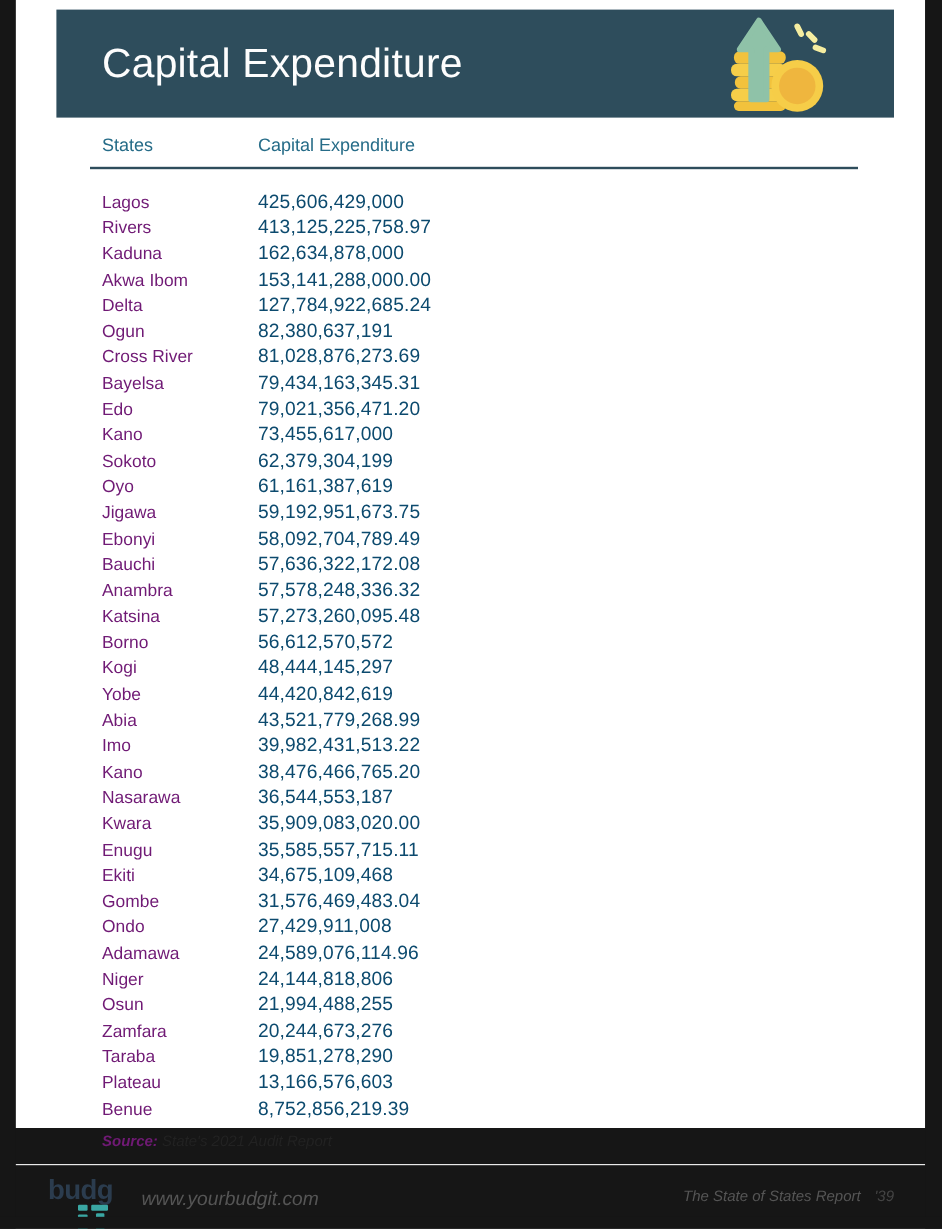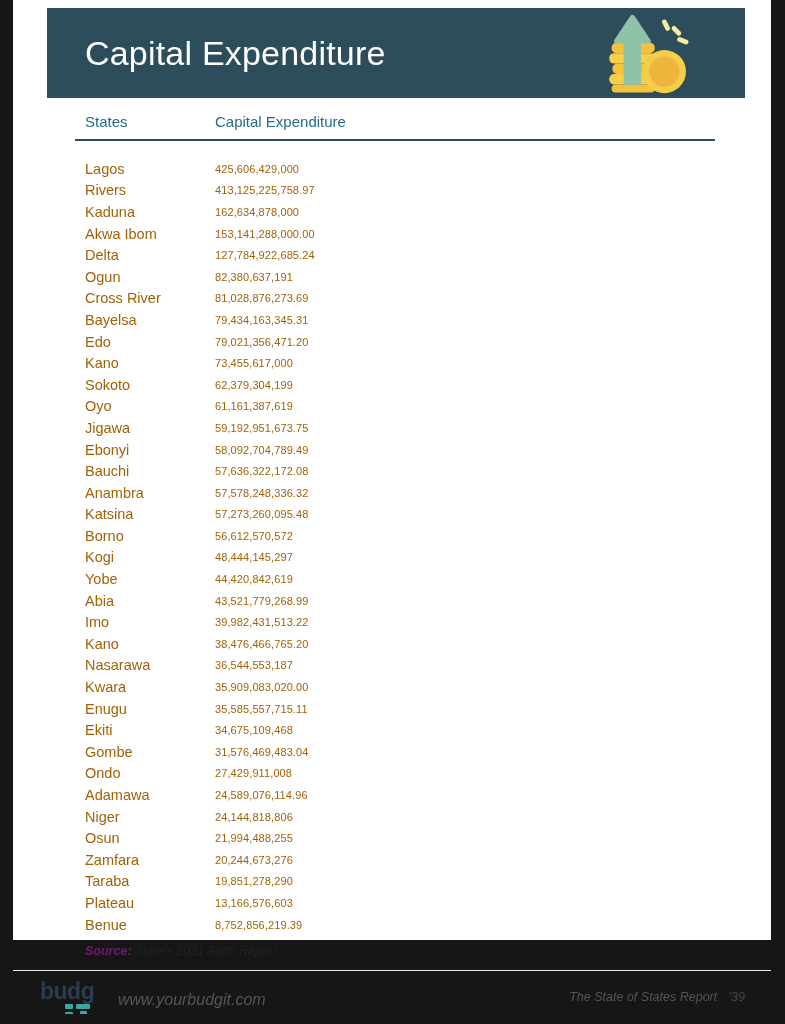--- a/index.html
+++ b/index.html
@@ -36,22 +36,22 @@
   }
   .col-states { left:0; }
   .col-capex  { left:130px; }
   .header-rule {
     position:absolute; left:62px; top:139px; width:640px; height:2px;
     background:#2e4d5c;
   }
 
   .rows { position:absolute; left:72px; top:158px; width:660px; }
   .row { display:flex; align-items:center; height:21.6px; }
-  .row .state  { width:130px; font-size:14.5px; color:#a16207; white-space:nowrap; }
-  .row .value  { width:150px; font-size:11px; color:#a16207; white-space:nowrap; letter-spacing:.1px; }
+  .row .state  { width:130px; font-size:14.5px; color:#701a75; white-space:nowrap; }
+  .row .value  { width:150px; font-size:16px; color:#0c4a6e; white-space:nowrap; letter-spacing:.1px; }
   .row .bar-track { flex:1; height:15px; position:relative; }
   .row .bar { height:15px; }
   .bar.dark { background:#2c495c; }
   .bar.teal { background:#519597; }
 
   .source-line {
     position:absolute; left:72px; top:944px; font-size:12.5px;
     font-style:italic; color:#222;
   }
   .source-line b { color:#701a75; font-weight:bold; }

